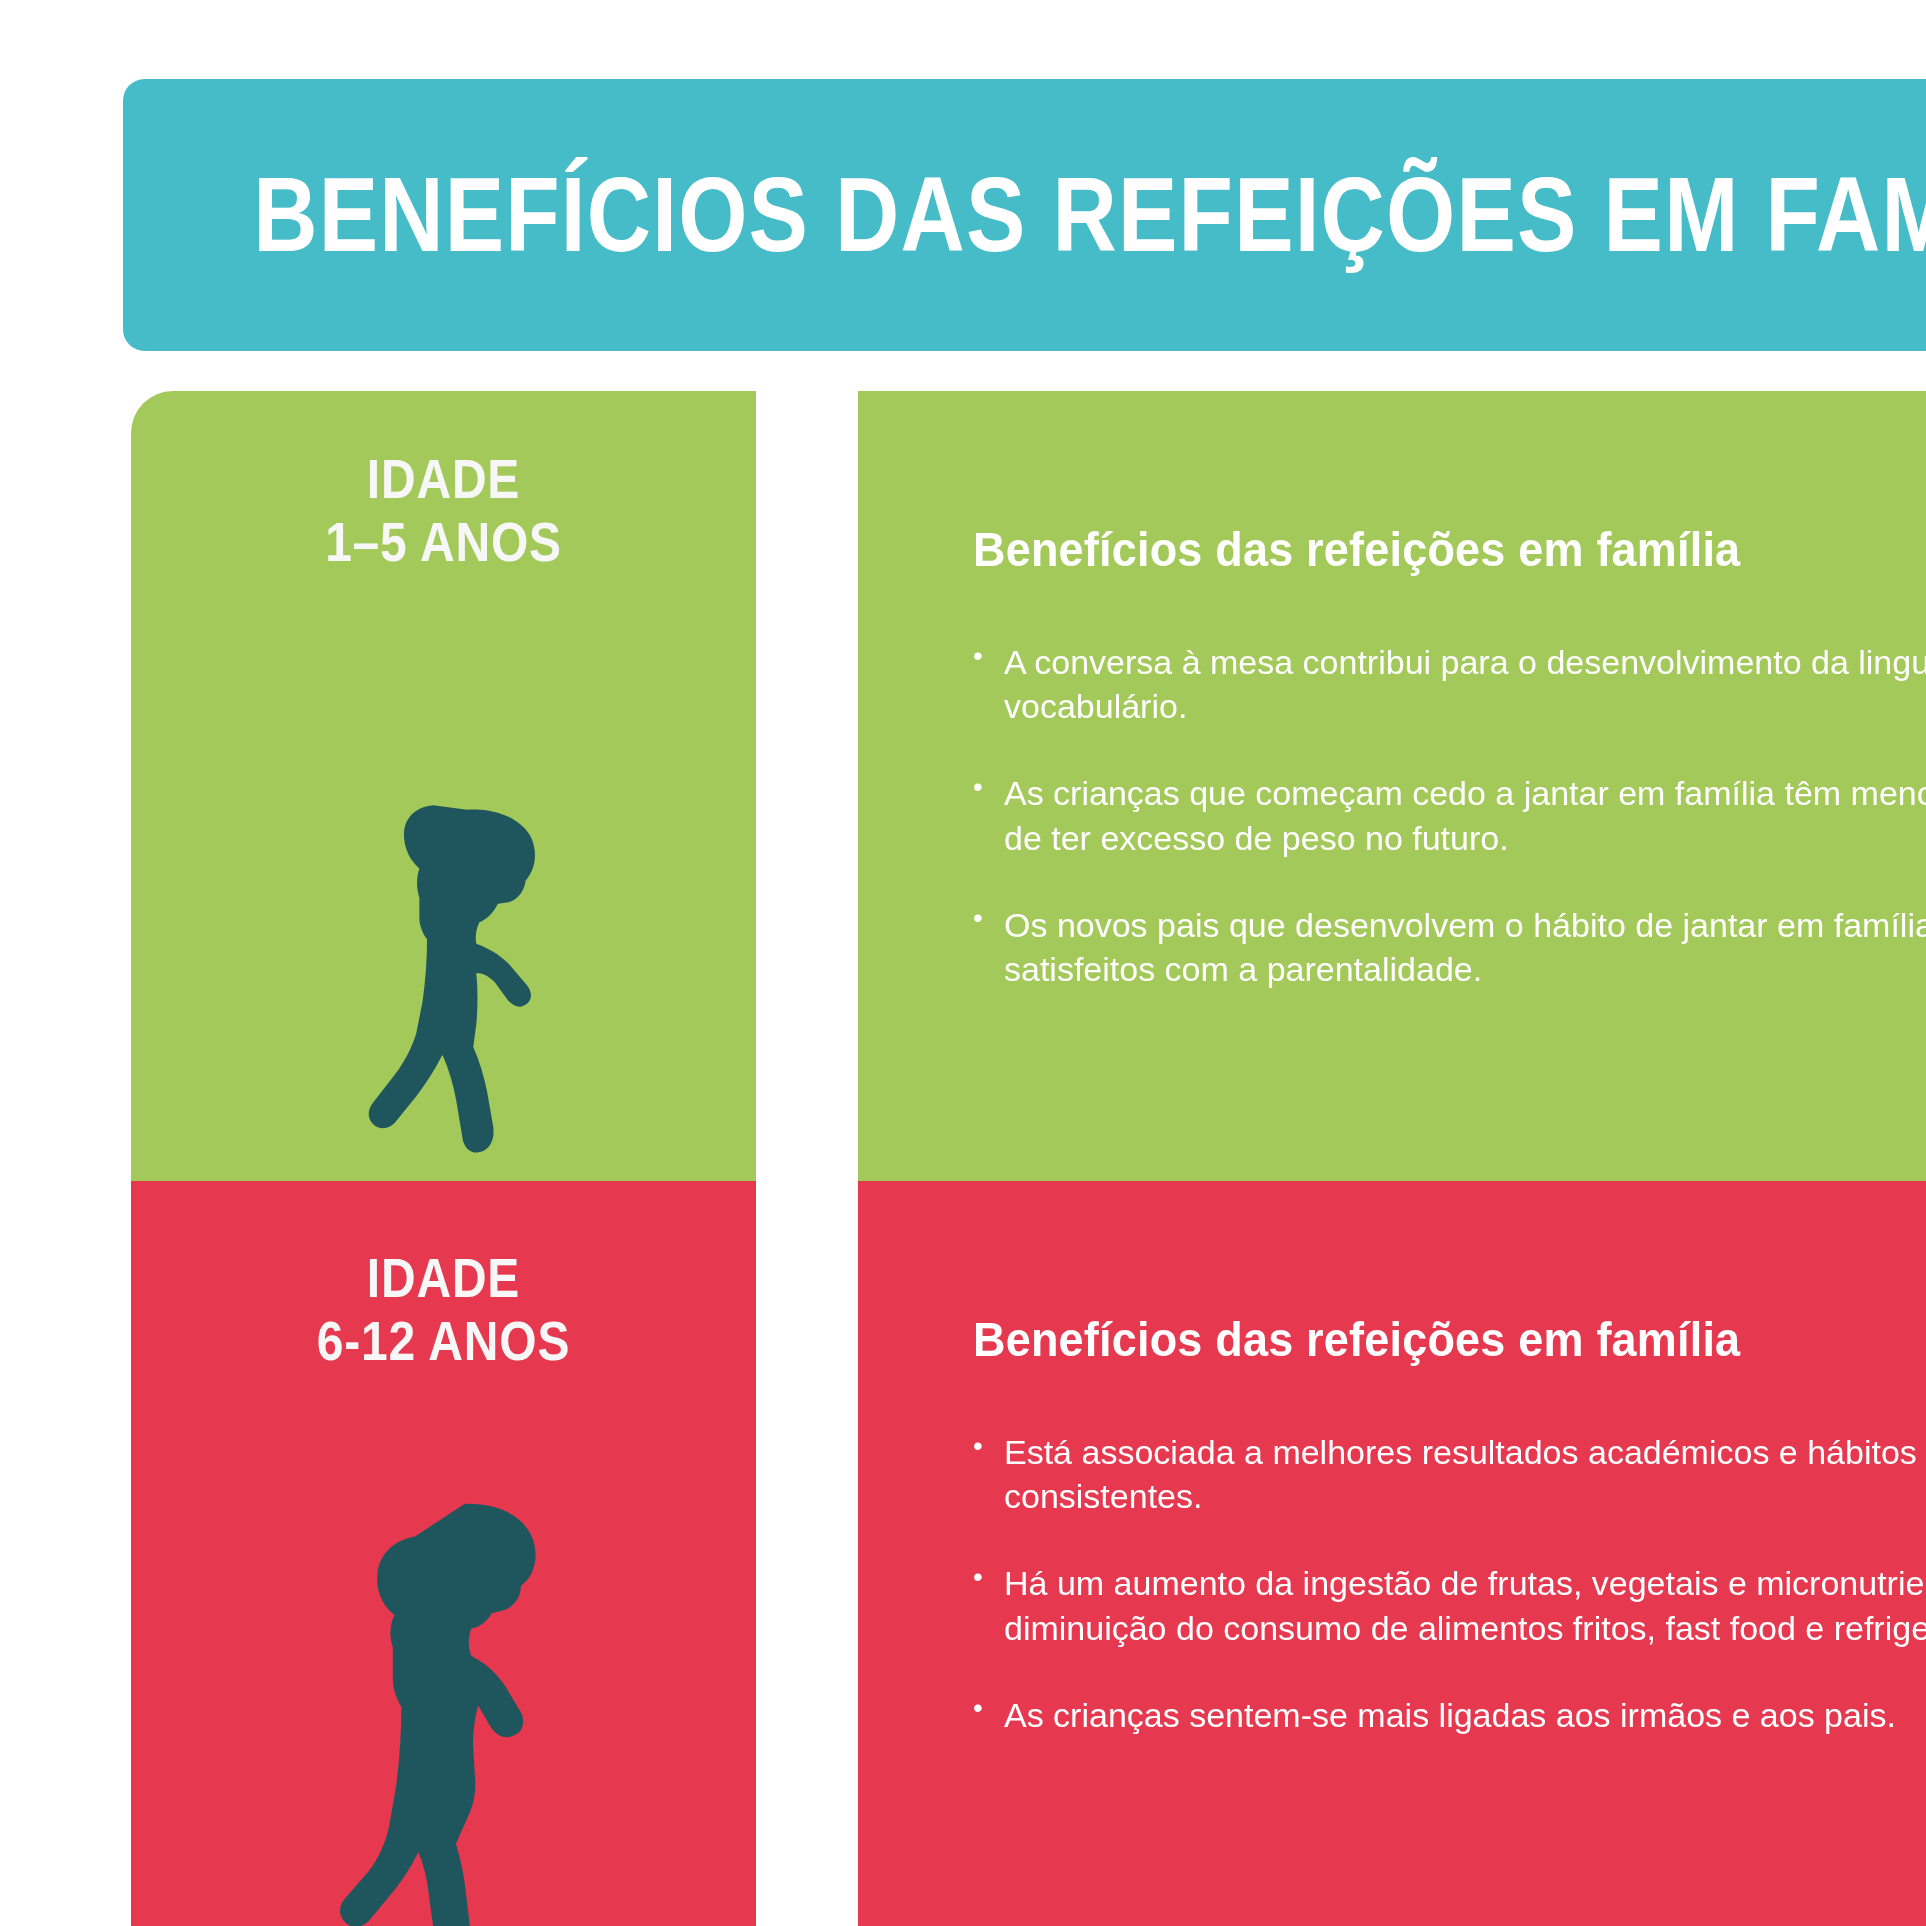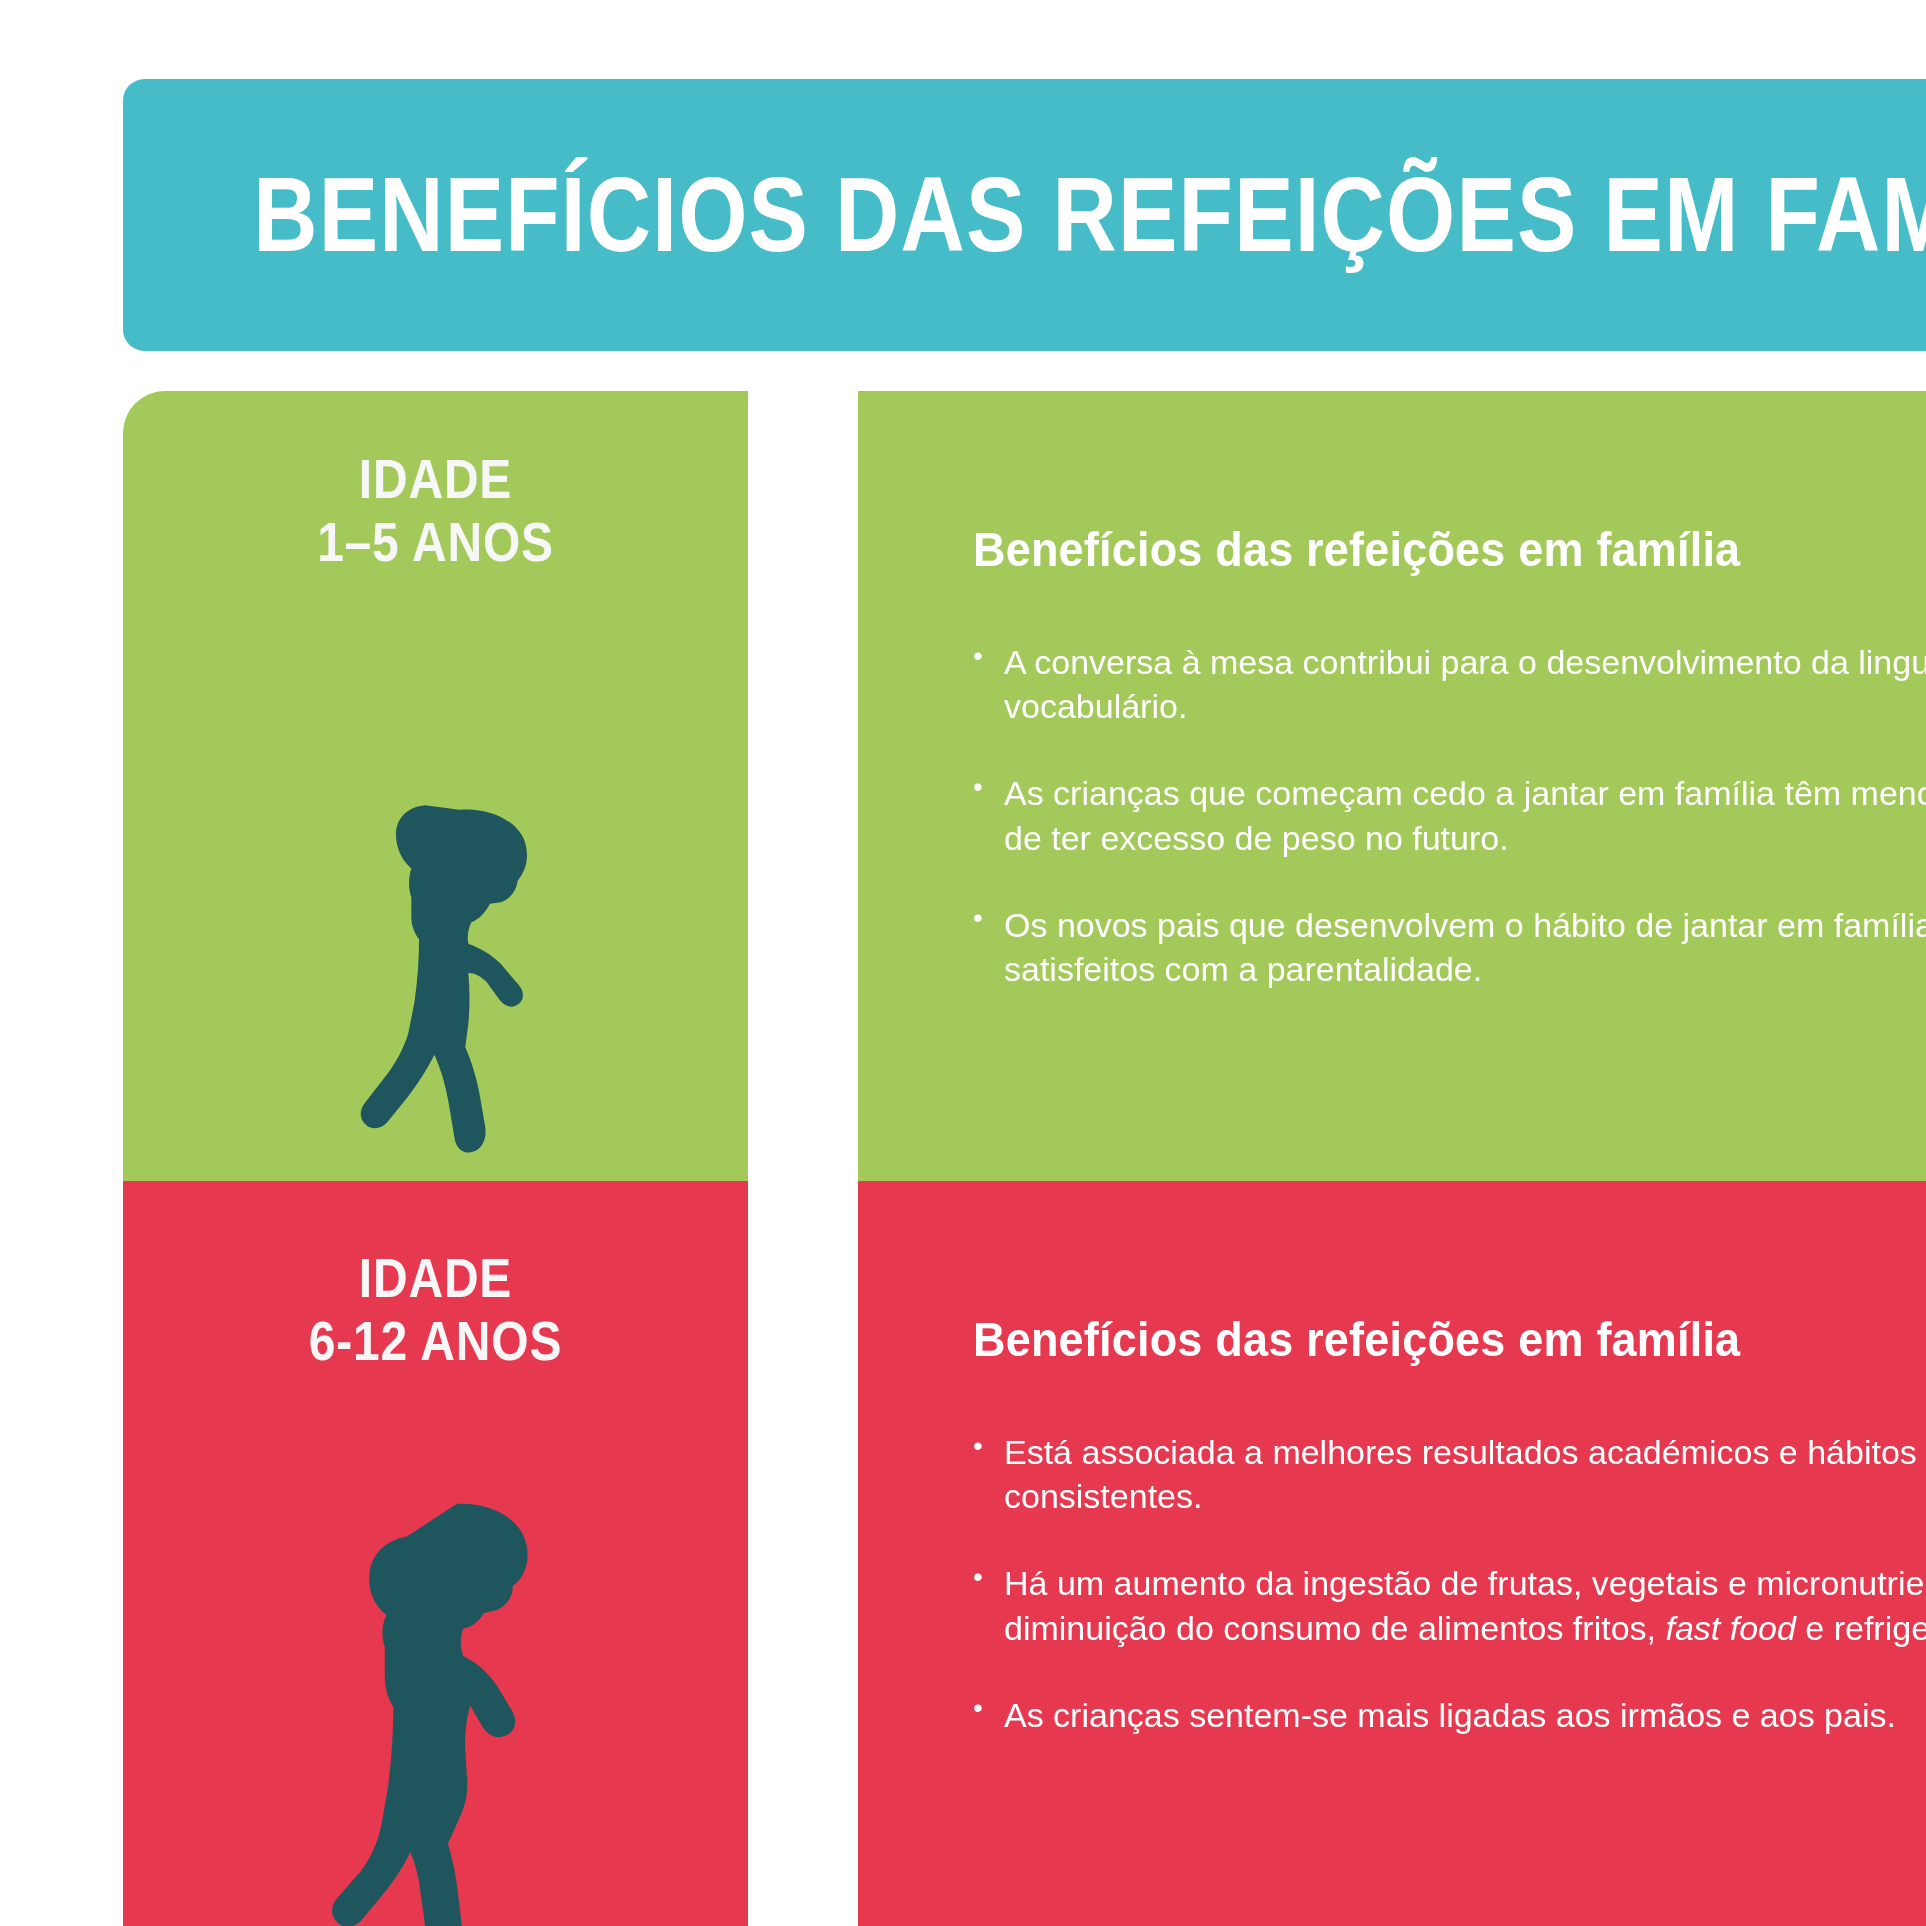--- a/index.html
+++ b/index.html
@@ -32,21 +32,21 @@
   }
 
   
   .rows { position:absolute; left:0; top:0; width:2382px; height:2941px; }
 
   .row { position:absolute; left:123px; width:2137px; }
   .row-1 { top:391px;  height:790px; }
   .row-2 { top:1181px;  height:789px; }
 
   .col-left {
-    position:absolute; left:0; top:0;
+    position:absolute; left:8px; top:0;
     width:625px; height:100%;
   }
   .col-right {
     position:absolute; left:735px; top:0;
     width:1402px; height:100%;
   }
 
   
   .row-1 .col-left  { border-top-left-radius:42px; }
   .row-1 .col-right { border-top-right-radius:42px; }
@@ -109,21 +109,21 @@
   }
   ul.bullets li:last-child { margin-bottom:0; }
   ul.bullets li::before {
     content:"\2022";
     position:absolute;
     left:0; top:-2.3px;
     font-size:28px;
     line-height:1.30;
     color:#ffffff;
   }
-  .it { font-style:italic; }
+  .it { }
 </style>
 </head>
 <body>
 
 <div class="poster">
 
   <div class="header-banner">
     <div class="header-title">BENEFÍCIOS DAS REFEIÇÕES EM FAMÍLIA</div>
   </div>
 

